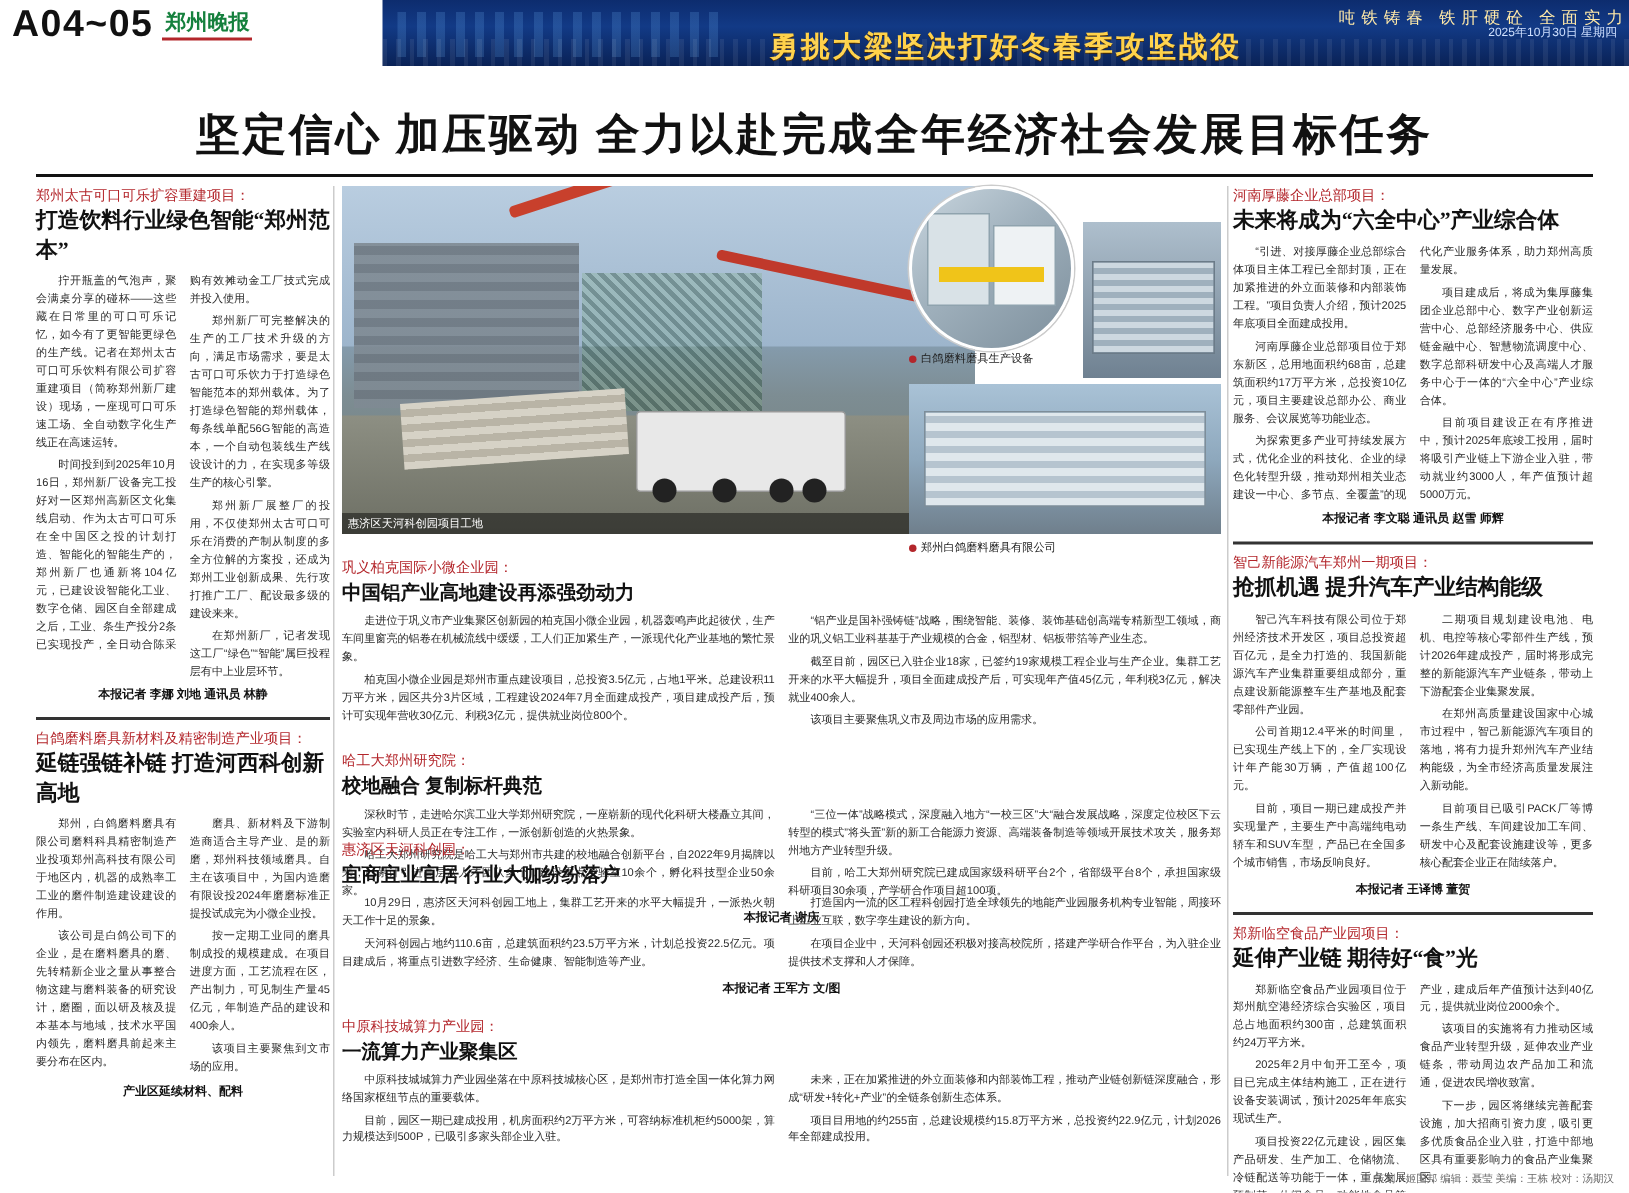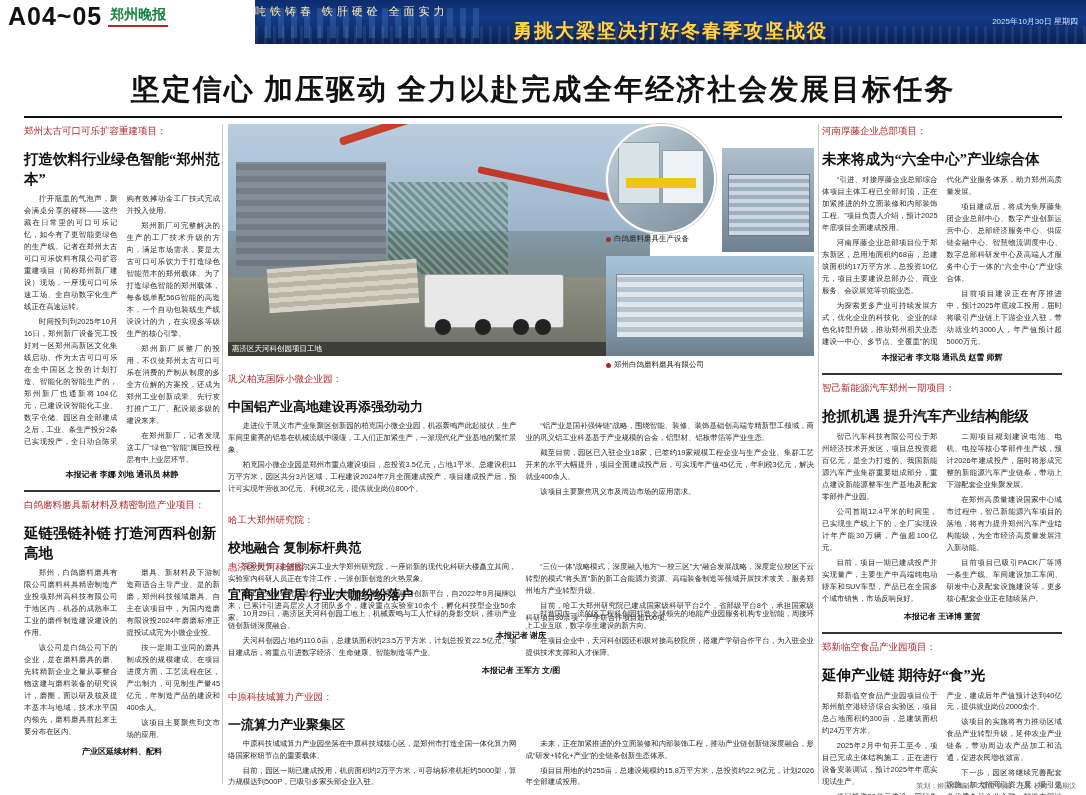--- a/index.html
+++ b/index.html
@@ -16,41 +16,41 @@
   .mast-left{position:absolute;left:8px;top:2px;display:flex;align-items:center;gap:6px;}
   .pagenum{font-size:25px;font-weight:bold;letter-spacing:1px;color:#111;font-family:Liberation Sans, sans-serif;text-align:right;}
   .papername{font-size:14px;font-weight:bold;color:#15803d;border-bottom:2px solid #b3262b;padding:0 2px 1px 2px;}
   .mast-banner{position:absolute;left:255px;top:0;width:831px;height:44px;
     background:linear-gradient(180deg,#0d2c6e 0%,#123a86 40%,#0a2256 100%);
     overflow:hidden;}
   .mast-banner:after{content:"";position:absolute;left:0;bottom:0;width:100%;height:18px;
     background:repeating-linear-gradient(90deg,rgba(255,255,255,.07) 0 3px,transparent 3px 9px);}
   .mast-city{position:absolute;left:10px;top:8px;width:220px;height:30px;
     background:repeating-linear-gradient(90deg,rgba(120,190,255,.18) 0 6px,transparent 6px 13px);}
-  .banner-sub{position:absolute;left:0;right:0;top:4px;text-align:left;color:#ffe9a8;
+  .banner-sub{position:absolute;left:0;right:0;top:4px;text-align:right;color:#ffe9a8;
     font-size:11px;letter-spacing:4px;font-family:"Liberation Serif",serif;}
   .banner-main{position:absolute;left:0;right:0;top:18px;text-align:center;color:#ffd24a;
     font-size:19px;font-weight:bold;letter-spacing:2px;font-family:"Liberation Serif",serif;
     text-shadow:0 1px 0 #4a2a00;}
   .mast-date{position:absolute;right:8px;top:16px;color:#cfe0ff;font-size:8px;}
 
   
   .headline{position:absolute;left:0;top:70px;width:1086px;text-align:center;
     font-size:29px;font-weight:bold;letter-spacing:2px;color:#111;
     font-family:"Liberation Serif",serif;}
   .rule{position:absolute;left:24px;top:116px;width:1038px;height:2px;background:#111;}
 
   
   .col{position:absolute;top:124px;}
   .c1{left:24px;width:196px;}
   .c2{left:822px;width:240px;}
 
   .art{margin-bottom:10px;}
   .kicker{font-size:9.5px;color:#b3262b;line-height:1.5;}
-  .title{font-size:14.5px;font-weight:bold;line-height:1.35;margin:12px 0 4px 0;
+  .title{font-size:14.5px;font-weight:bold;line-height:1.35;margin:0 0 4px 0;
     font-family:"Liberation Serif",serif;color:#111;}
   .title.sm{font-size:13px;}
   .thick{height:2px;background:#333;margin:8px 0 6px 0;}
 
   .body{font-size:7.4px;line-height:1.62;text-align:justify;color:#2b2b2b;
     column-gap:9px;-webkit-column-gap:9px;}
   .body p{margin:0 0 3px 0;text-indent:2em;}
   .cols2{column-count:2;-webkit-column-count:2;}
   .sign{font-size:8px;font-weight:bold;text-align:center;margin-top:3px;color:#111;}
 
@@ -223,21 +223,21 @@
       </div>
     </div>
   </div>
 
   <div class="lower">
     <div class="crow">
       <div class="cart">
         <div class="kicker">惠济区天河科创园：</div>
         <div class="title sm">宜商宜业宜居 行业大咖纷纷落户</div>
         <div class="body cols2">
-          <p>10月29日，惠济区天河科创园工地上，机械轰鸣与工人忙碌的身影交织，推动产业链创新链深度融合。</p>
+          <p>10月29日，惠济区天河科创园工地上，集群工艺开来的水平大幅提升，一派热火朝天工作十足的景象。</p>
           <p>天河科创园占地约110.6亩，总建筑面积约23.5万平方米，计划总投资22.5亿元。项目建成后，将重点引进数字经济、生命健康、智能制造等产业。</p>
           <p>打造国内一流的区工程科创园打造全球领先的地能产业园服务机构专业智能，周接环上工业互联，数字孪生建设的新方向。</p>
           <p>在项目企业中，天河科创园还积极对接高校院所，搭建产学研合作平台，为入驻企业提供技术支撑和人才保障。</p>
         </div>
         <div class="sign">本报记者 王军方 文/图</div>
       </div>
       <div class="cart">
         <div class="kicker">中原科技城算力产业园：</div>
         <div class="title sm">一流算力产业聚集区</div>
         <div class="body cols2">

